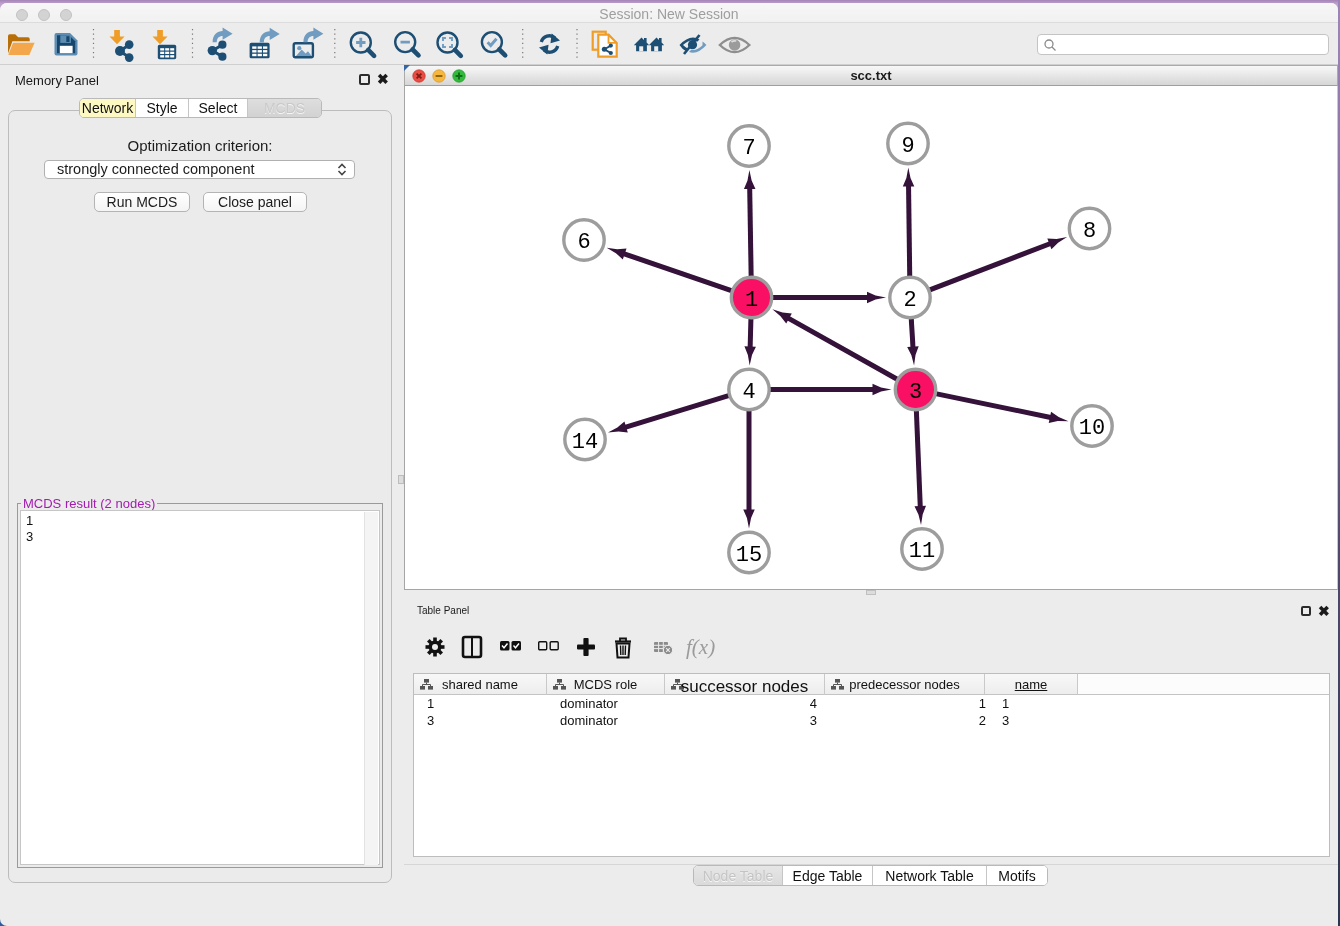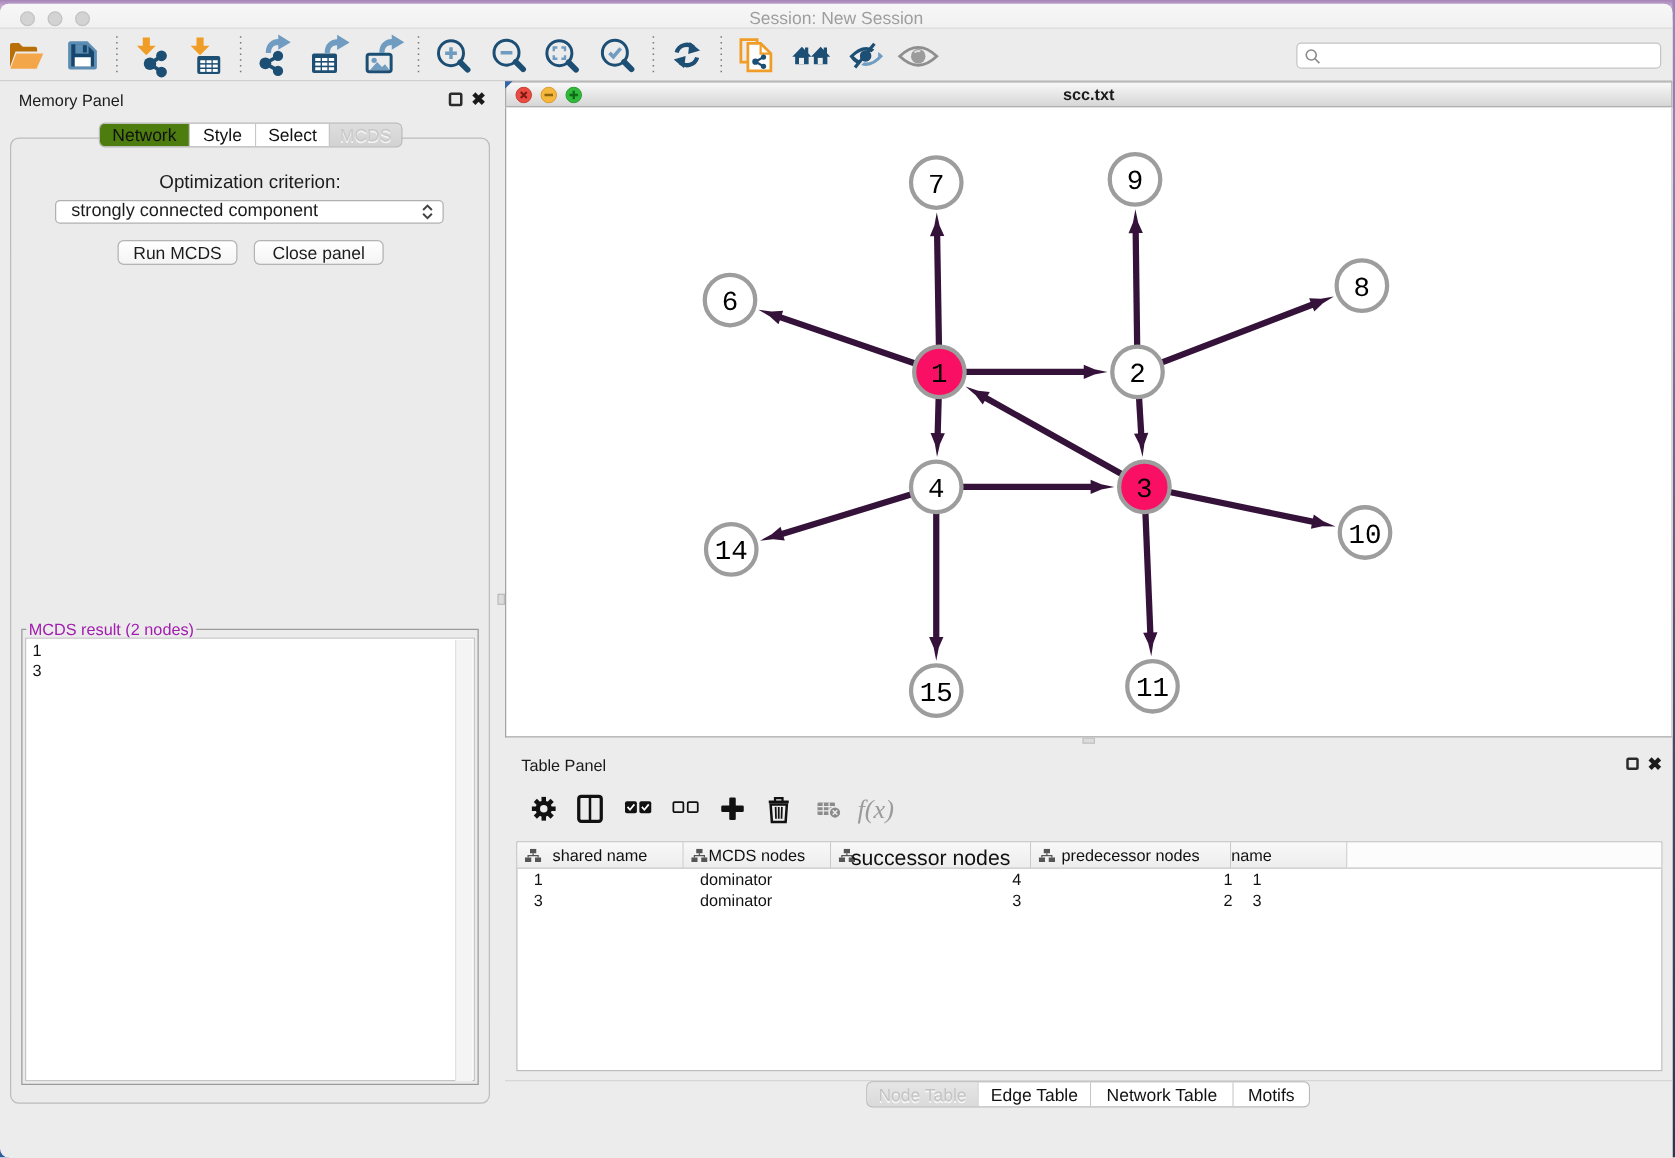--- a/index.html
+++ b/index.html
@@ -169,21 +169,21 @@
   </div>
 
   <div class="abs" style="left:0;top:62px;width:395px;height:826px;">
     <div class="abs" style="left:15px;top:8px;font-size:13px;color:#1a1a1a;">Memory Panel</div>
     <div class="abs" style="left:359px;top:9px;width:11px;height:11px;border:2px solid #2b2b2b;border-radius:2px;"></div>
     <div class="abs" style="left:377px;top:6px;font-size:14px;font-weight:bold;color:#1a1a1a;">✖</div>
 
     <div class="abs" style="left:8px;top:45px;width:384px;height:773px;background:#ebebeb;border:1px solid #bcbcbc;border-radius:7px;"></div>
 
     <div class="abs" style="left:79px;top:33px;width:243px;height:20px;border:1px solid #b9b9b9;border-radius:5px;overflow:hidden;display:flex;font-size:14px;">
-      <div style="width:72px;background:#4d7c0f;border-right:1px solid #c6c6c6;text-align:center;line-height:19px;color:#111;">Network</div>
+      <div style="width:56px;background:#fef9c3;border-right:1px solid #c6c6c6;text-align:center;line-height:19px;color:#111;">Network</div>
       <div style="width:53px;background:#fff;border-right:1px solid #c6c6c6;text-align:center;line-height:19px;color:#111;">Style</div>
       <div style="width:59px;background:#fff;border-right:1px solid #c6c6c6;text-align:center;line-height:19px;color:#111;">Select</div>
       <div style="flex:1;background:linear-gradient(#dedede,#d2d2d2);text-align:center;line-height:19px;color:#c9c9c9;text-shadow:0 1px 0 #f5f5f5;">MCDS</div>
     </div>
 
     <div class="abs" style="left:0;top:72px;width:400px;text-align:center;font-size:15px;color:#1c1c1c;">Optimization criterion:</div>
     <div class="abs" style="left:44px;top:95px;width:311px;height:19px;background:#fff;border:1px solid #b0b0b0;border-radius:4px;font-size:14.5px;color:#1c1c1c;line-height:17px;padding-left:12px;">strongly connected component
       <svg width="10" height="13" style="position:absolute;right:7px;top:2px" viewBox="0 0 10 13">
           <path d="M1.5 5 L5 1.5 L8.5 5" fill="none" stroke="#444" stroke-width="1.6"></path>
           <path d="M1.5 8 L5 11.5 L8.5 8" fill="none" stroke="#444" stroke-width="1.6"></path>
@@ -268,21 +268,21 @@
         <circle cx="180" cy="353.5" r="20.2" fill="#ffffff" stroke="#9d9d9d" stroke-width="3.4"></circle>
         <text x="180" y="361.5" text-anchor="middle" font-family="&quot;Liberation Mono&quot;, monospace" font-size="22" fill="#000">14</text>
         <circle cx="344" cy="466.5" r="20.2" fill="#ffffff" stroke="#9d9d9d" stroke-width="3.4"></circle>
         <text x="344" y="474.5" text-anchor="middle" font-family="&quot;Liberation Mono&quot;, monospace" font-size="22" fill="#000">15</text>
       </svg>
   </div>
 
   <div class="abs" style="left:866px;top:587px;width:10px;height:5px;background:#dcdcdc;border:1px solid #c0c0c0;"></div>
 
   <div class="abs" style="left:404px;top:595px;width:934px;height:293px;">
-    <div class="abs" style="left:13px;top:7px;font-size:13px;color:#1a1a1a;">Table Panel</div>
+    <div class="abs" style="left:13px;top:7px;font-size:10px;color:#1a1a1a;">Table Panel</div>
     <div class="abs" style="left:897px;top:8px;width:10px;height:10px;border:2px solid #2b2b2b;border-radius:2px;"></div>
     <div class="abs" style="left:914px;top:5px;font-size:14px;font-weight:bold;color:#1a1a1a;">✖</div>
 
     <div id="tabletools" class="abs" style="left:20px;top:36px;width:320px;height:26px;">
   <svg width="320" height="26" viewBox="0 0 320 26">
 
     <g transform="translate(11,13)" fill="#111">
       <circle r="6.5"></circle>
       <g>
         <rect x="-1.8" y="-9.5" width="3.6" height="19"></rect>
@@ -348,42 +348,42 @@
             </svg>
             <div style="position:absolute;left:0;top:3px;width:100%;text-align:center;font-size:13px;color:#111;">shared name</div>
           </div>
           <div style="position:absolute;left:133px;top:0;width:118px;height:21px;background:linear-gradient(#f8f8f8,#ededed);border-right:1px solid #c9c9c9;border-bottom:1px solid #c4c4c4;">
             <svg width="13" height="11" style="position:absolute;left:6px;top:5px" viewBox="0 0 13 11">
               <rect x="4" y="0" width="5" height="3.6" fill="#555"></rect>
               <rect x="0" y="7" width="5" height="3.6" fill="#555"></rect>
               <rect x="8" y="7" width="5" height="3.6" fill="#555"></rect>
               <path d="M6.5 3.5 L6.5 5.5 M2.5 7 L2.5 5.5 L10.5 5.5 L10.5 7" stroke="#555" fill="none" stroke-width="1"></path>
             </svg>
-            <div style="position:absolute;left:0;top:3px;width:100%;text-align:center;font-size:13px;color:#111;">MCDS nodes</div>
+            <div style="position:absolute;left:0;top:3px;width:100%;text-align:center;font-size:13px;color:#111;">MCDS role</div>
           </div>
           <div style="position:absolute;left:251px;top:0;width:160px;height:21px;background:linear-gradient(#f8f8f8,#ededed);border-right:1px solid #c9c9c9;border-bottom:1px solid #c4c4c4;">
             <svg width="13" height="11" style="position:absolute;left:6px;top:5px" viewBox="0 0 13 11">
               <rect x="4" y="0" width="5" height="3.6" fill="#555"></rect>
               <rect x="0" y="7" width="5" height="3.6" fill="#555"></rect>
               <rect x="8" y="7" width="5" height="3.6" fill="#555"></rect>
               <path d="M6.5 3.5 L6.5 5.5 M2.5 7 L2.5 5.5 L10.5 5.5 L10.5 7" stroke="#555" fill="none" stroke-width="1"></path>
             </svg>
             <div style="position:absolute;left:0;top:3px;width:100%;text-align:center;font-size:17px;color:#111;">successor nodes</div>
           </div>
           <div style="position:absolute;left:411px;top:0;width:160px;height:21px;background:linear-gradient(#f8f8f8,#ededed);border-right:1px solid #c9c9c9;border-bottom:1px solid #c4c4c4;">
             <svg width="13" height="11" style="position:absolute;left:6px;top:5px" viewBox="0 0 13 11">
               <rect x="4" y="0" width="5" height="3.6" fill="#555"></rect>
               <rect x="0" y="7" width="5" height="3.6" fill="#555"></rect>
               <rect x="8" y="7" width="5" height="3.6" fill="#555"></rect>
               <path d="M6.5 3.5 L6.5 5.5 M2.5 7 L2.5 5.5 L10.5 5.5 L10.5 7" stroke="#555" fill="none" stroke-width="1"></path>
             </svg>
             <div style="position:absolute;left:0;top:3px;width:100%;text-align:center;font-size:13px;color:#111;">predecessor nodes</div>
           </div>
           <div style="position:absolute;left:571px;top:0;width:93px;height:21px;background:linear-gradient(#f8f8f8,#ededed);border-right:1px solid #c9c9c9;border-bottom:1px solid #c4c4c4;">
-            <div style="position:absolute;left:0;top:3px;width:100%;text-align:left;font-size:13px;color:#111;">name</div>
+            <div style="position:absolute;left:0;top:3px;width:100%;text-align:center;font-size:13px;color:#111;text-decoration:underline;">name</div>
           </div>
           <div style="position:absolute;left:664px;top:0;width:251px;height:21px;background:#fcfcfc;border-bottom:1px solid #c4c4c4;"></div>
         </div>
       <div class="abs" style="left:0;top:21px;width:915px;height:17px;font-size:13px;color:#111;">
         <span class="abs" style="left:13px;top:1px;">1</span>
         <span class="abs" style="left:146px;top:1px;">dominator</span>
         <span class="abs" style="left:290px;top:1px;width:113px;text-align:right;">4</span>
         <span class="abs" style="left:455px;top:1px;width:117px;text-align:right;">1</span>
         <span class="abs" style="left:588px;top:1px;">1</span>
       </div>

